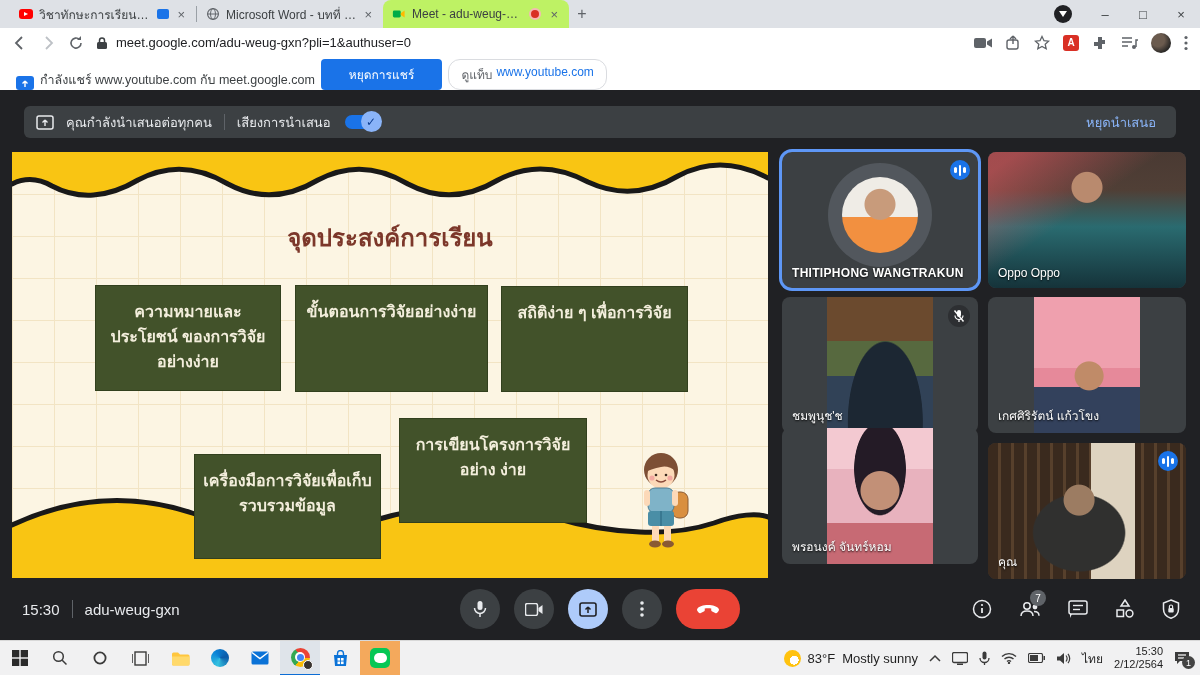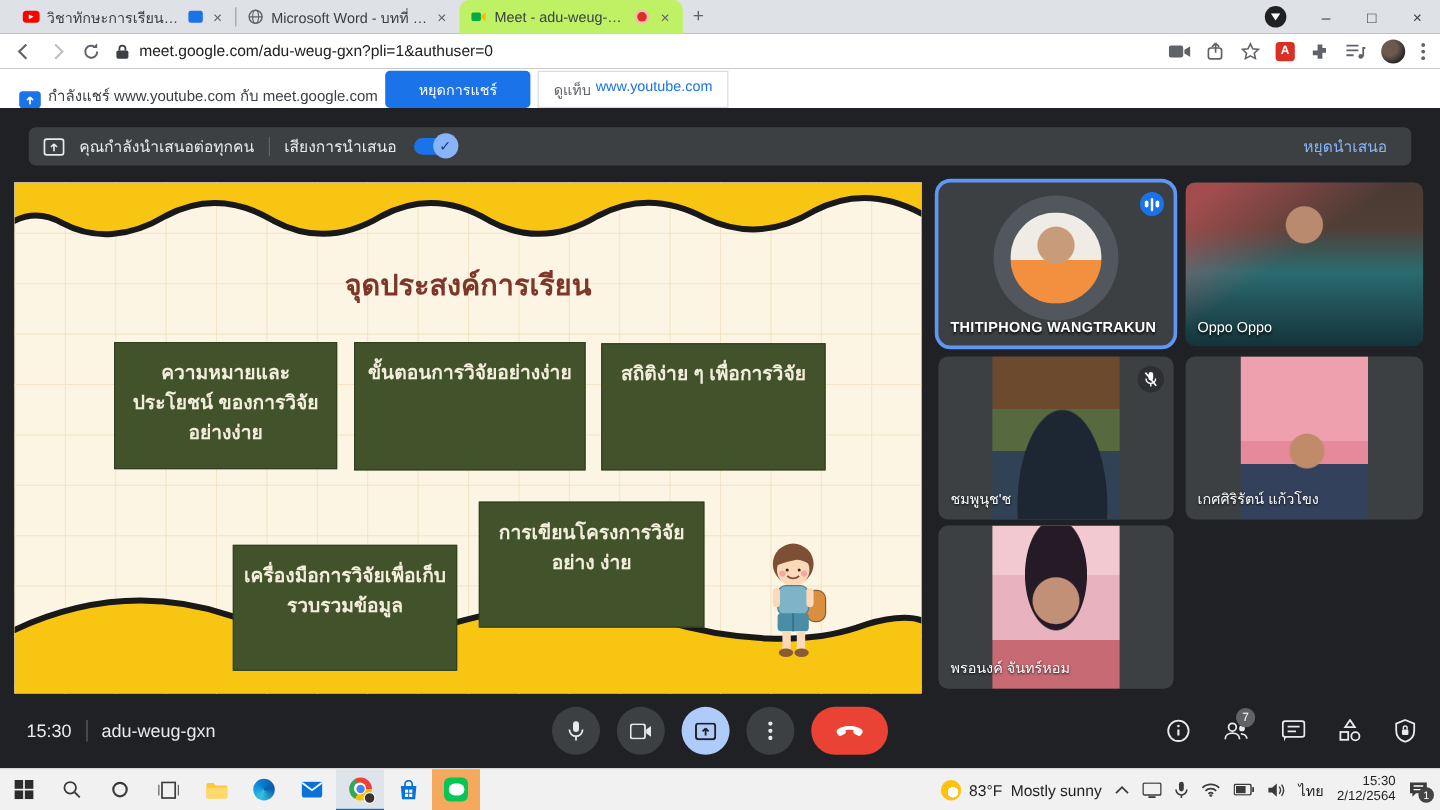--- a/index.html
+++ b/index.html
@@ -29,21 +29,21 @@
   .nav-ico { width:16px; height:16px; }
   .omni { display:flex; align-items:center; gap:8px; flex:1; font-size:13px; color:#202124; }
   .urlbar-right { display:flex; align-items:center; gap:13px; }
   .pdf-ico { width:16px; height:16px; background:#d93025; border-radius:3px; display:flex; align-items:center; justify-content:center; color:#fff; font-size:10px; font-weight:bold; }
   .avatar-mini { width:20px; height:20px; border-radius:50%; background:radial-gradient(circle at 35% 35%, #6b5b4e 0 35%, #2c2a28 70%); }
 
   
   .sharebar { position:absolute; top:57px; left:0; width:1200px; height:33px; background:#fff; display:flex; align-items:flex-end; padding:0 16px; gap:6px; font-size:12.5px; color:#3c4043; }
   .sharebar-ico { width:18px; height:14px; background:#1a73e8; border-radius:3px; display:flex; align-items:center; justify-content:center; }
   .btn-stop { background:#1a73e8; color:#fff; border:none; border-radius:4px; padding:6px 28px; font-size:12px; font-family:inherit; }
-  .btn-view { background:#fff; border:1px solid #dadce0; border-radius:0; padding:5px 12px; font-size:12px; color:#5f6368; font-family:inherit; display:flex; gap:4px; }
+  .btn-view { background:#fff; border:1px solid #dadce0; border-radius:12px; padding:5px 12px; font-size:12px; color:#5f6368; font-family:inherit; display:flex; gap:4px; }
   .btn-view .u { color:#1a73e8; }
 
   
   .meet { position:absolute; top:90px; left:0; width:1200px; height:550px; background:#202124; }
   .banner { position:absolute; top:16px; left:24px; right:24px; height:32px; background:#3c4043; border-radius:6px; display:flex; align-items:center; gap:12px; padding:0 12px; color:#e8eaed; font-size:13px; }
   .banner-div { width:1px; height:16px; background:#5f6368; }
   .toggle { position:relative; width:34px; height:14px; background:#1a73e8; border-radius:7px; margin-left:2px; }
   .toggle .knob { position:absolute; right:-3px; top:-4px; width:21px; height:21px; border-radius:50%; background:#8ab4f8; color:#0b3d91; font-size:12px; display:flex; align-items:center; justify-content:center; }
   .stop-presenting { margin-left:auto; color:#8ab4f8; font-size:13px; padding:4px 8px; }
 
@@ -61,21 +61,21 @@
   .gbox4 { left:182px; top:266px; width:187px; height:105px;margin-top:36px; }
   .gbox5 { left:387px; top:266px; width:188px; height:105px; }
   .boy { position:absolute; left:608px; top:296px; }
 
   
   .tile { position:absolute; width:196px; height:136px; background:#3c4043; border-radius:8px; overflow:hidden; }
   .t1 { left:782px; top:62px; box-shadow:0 0 0 3px #5e97f6; border-radius:10px; }
   .t2 { left:988px; top:62px; width:198px; }
   .t3 { left:782px; top:207px; }
   .t4 { left:988px; top:207px; width:198px; }
-  .t5 { left:782px; top:348px; }
+  .t5 { left:782px; top:338px; }
   .t6 { left:988px; top:353px; width:198px; }
   .tile-name { position:absolute; left:10px; bottom:8px; color:#fff; font-size:12px; font-weight:500; text-shadow:0 1px 2px rgba(0,0,0,.9); white-space:nowrap; }
   .t1 .tile-name { font-weight:bold; letter-spacing:.3px; }
   .audio-ind { position:absolute; top:8px; right:8px; width:20px; height:20px; border-radius:50%; background:#1a73e8; display:flex; align-items:center; justify-content:center; gap:2px; }
   .audio-ind i { width:2.5px; background:#fff; border-radius:2px; display:block; }
   .mute-ind { position:absolute; top:8px; right:8px; width:22px; height:22px; border-radius:50%; background:rgba(32,33,36,.55); display:flex; align-items:center; justify-content:center; }
   .avatar-ring { position:absolute; left:50%; top:46%; transform:translate(-50%,-50%); width:104px; height:104px; border-radius:50%; background:#52575d; display:flex; align-items:center; justify-content:center; }
   .avatar-photo { width:76px; height:76px; border-radius:50%;
     background:radial-gradient(circle at 50% 36%, #c89b7b 0 15px, transparent 16px),
                linear-gradient(180deg,#efece6 0 52%, #f29040 52% 100%); }
@@ -309,20 +309,29 @@
       <span class="tile-name">ชมพูนุช'ช</span>
     </div>
     <div class="tile t4">
       <div class="video portrait v-ket"></div>
       <span class="tile-name">เกศศิริรัตน์ แก้วโขง</span>
     </div>
     <div class="tile t5">
       <div class="video portrait v-porn"></div>
       <span class="tile-name">พรอนงค์ จันทร์หอม</span>
     </div>
+    <div class="tile t6">
+      <div class="video v-you"></div>
+      <span class="audio-ind">
+          <i style="height:6px"></i>
+          <i style="height:11px"></i>
+          <i style="height:6px"></i>
+        </span>
+      <span class="tile-name">คุณ</span>
+    </div>
 
     <div class="bottombar">
       <div class="bb-left">
         <span>15:30</span>
         <span class="bb-div"></span>
         <span>adu-weug-gxn</span>
       </div>
       <div class="bb-center">
         <div class="ctrl">
             <svg width="14" height="18" viewBox="0 0 14 18">

